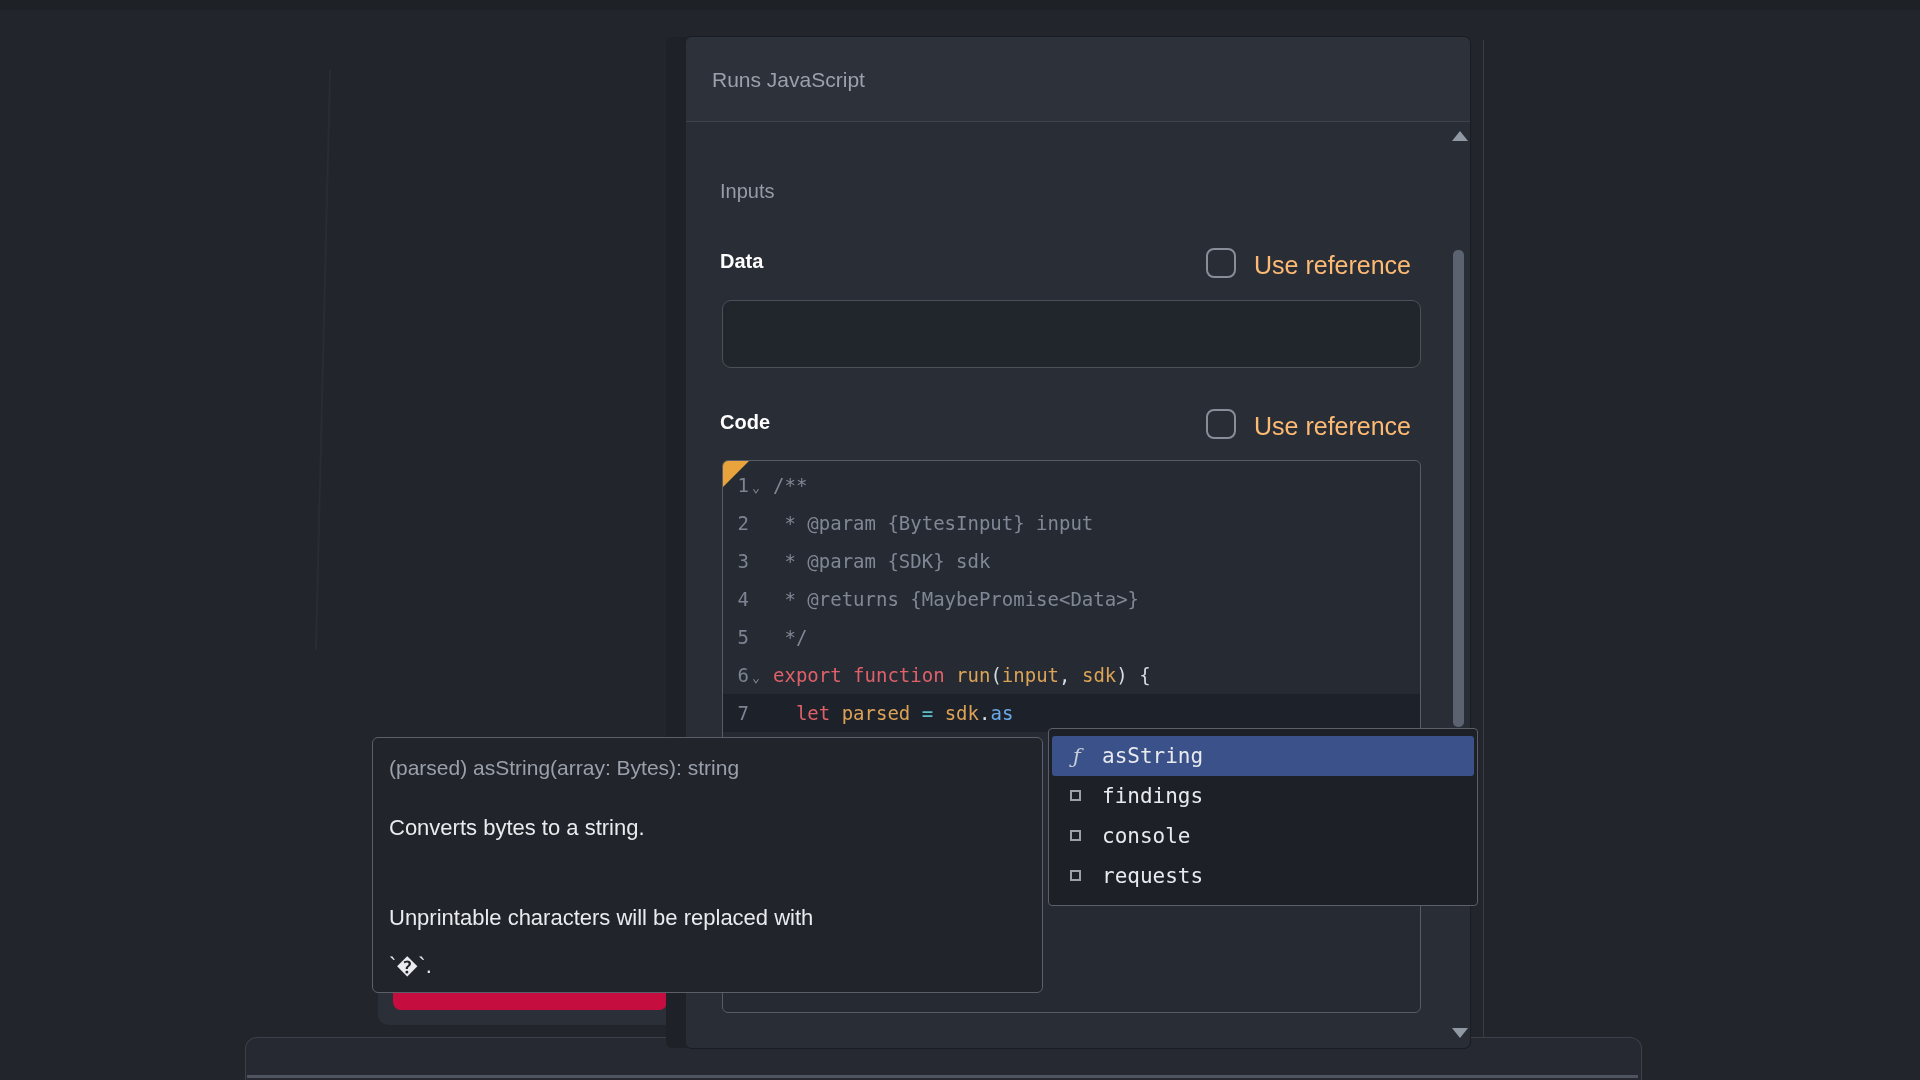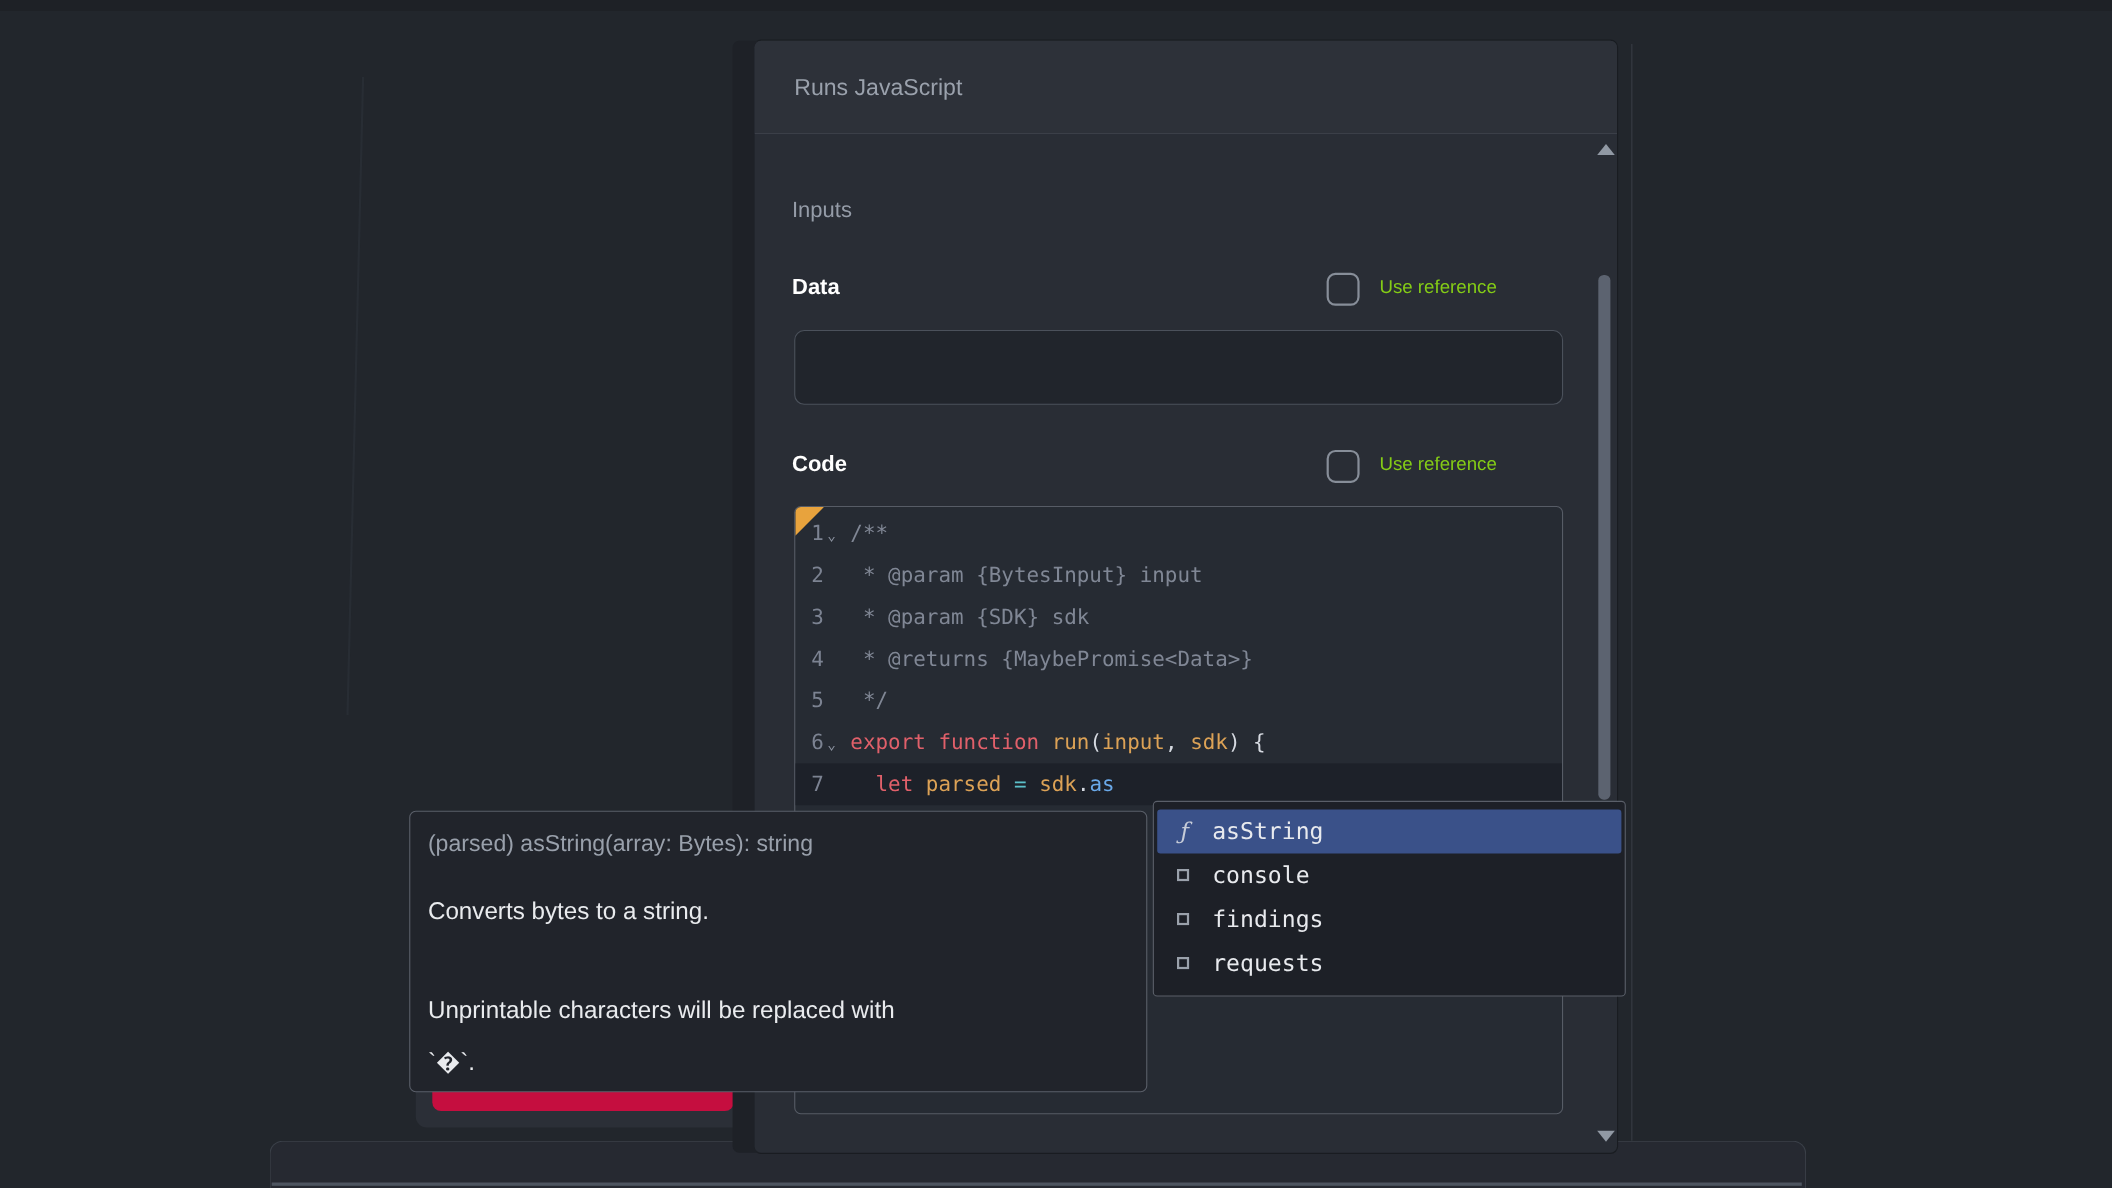--- a/index.html
+++ b/index.html
@@ -35,28 +35,28 @@
   .panel{
     left:686px;top:37px;width:784px;height:1011px;
     background:#292d35;border-radius:6px;z-index:3;
     box-shadow:-20px 0 0 0 #1e2127, 0 0 0 1px #191c21;
   }
   .panel-header{
     position:absolute;left:0;top:0;width:100%;height:85px;
     background:#2d3139;border-bottom:1px solid #3d424b;border-radius:6px 6px 0 0;
     box-sizing:border-box;
   }
-  .panel-title{position:absolute;left:36px;top:0;line-height:85px;font-size:21px;color:#9aa1ac;}
+  .panel-title{position:absolute;left:26px;top:0;line-height:85px;font-size:21px;color:#9aa1ac;}
   .section-label{left:34px;top:143px;font-size:20px;color:#959ca8;}
   .field-label{font-size:20px;font-weight:700;color:#ffffff;}
   .checkbox{
     width:30px;height:30px;box-sizing:border-box;border:2px solid #878e99;
     border-radius:8px;background:transparent;cursor:pointer;
   }
-  .checkbox-label{font-size:17px;color:#84cc16;}
+  .checkbox-label{font-size:25px;color:#fdba74;}
   .text-input{
     left:36px;top:263px;width:697px;height:66px;
     background:#21252c;border:1px solid #4b515b;border-radius:9px;cursor:text;
   }
 
   
   .editor{
     left:36px;top:423px;width:697px;height:551px;
     background:#262b33;border:1px solid #575c66;border-radius:6px;
     overflow:hidden;cursor:text;
@@ -173,23 +173,23 @@
   <div class="tt-note2">`�`.</div>
 </div>
 
 <div class="abs autocomplete" id="autocomplete">
     <div class="ac-item selected">
       <span class="ac-icon fn">ƒ</span>
       <span class="ac-label">asString</span>
     </div>
     <div class="ac-item">
       <span class="ac-icon sq"></span>
-      <span class="ac-label">console</span>
+      <span class="ac-label">findings</span>
     </div>
     <div class="ac-item">
       <span class="ac-icon sq"></span>
-      <span class="ac-label">findings</span>
+      <span class="ac-label">console</span>
     </div>
     <div class="ac-item">
       <span class="ac-icon sq"></span>
       <span class="ac-label">requests</span>
     </div>
   </div>
 
 </body></html>

